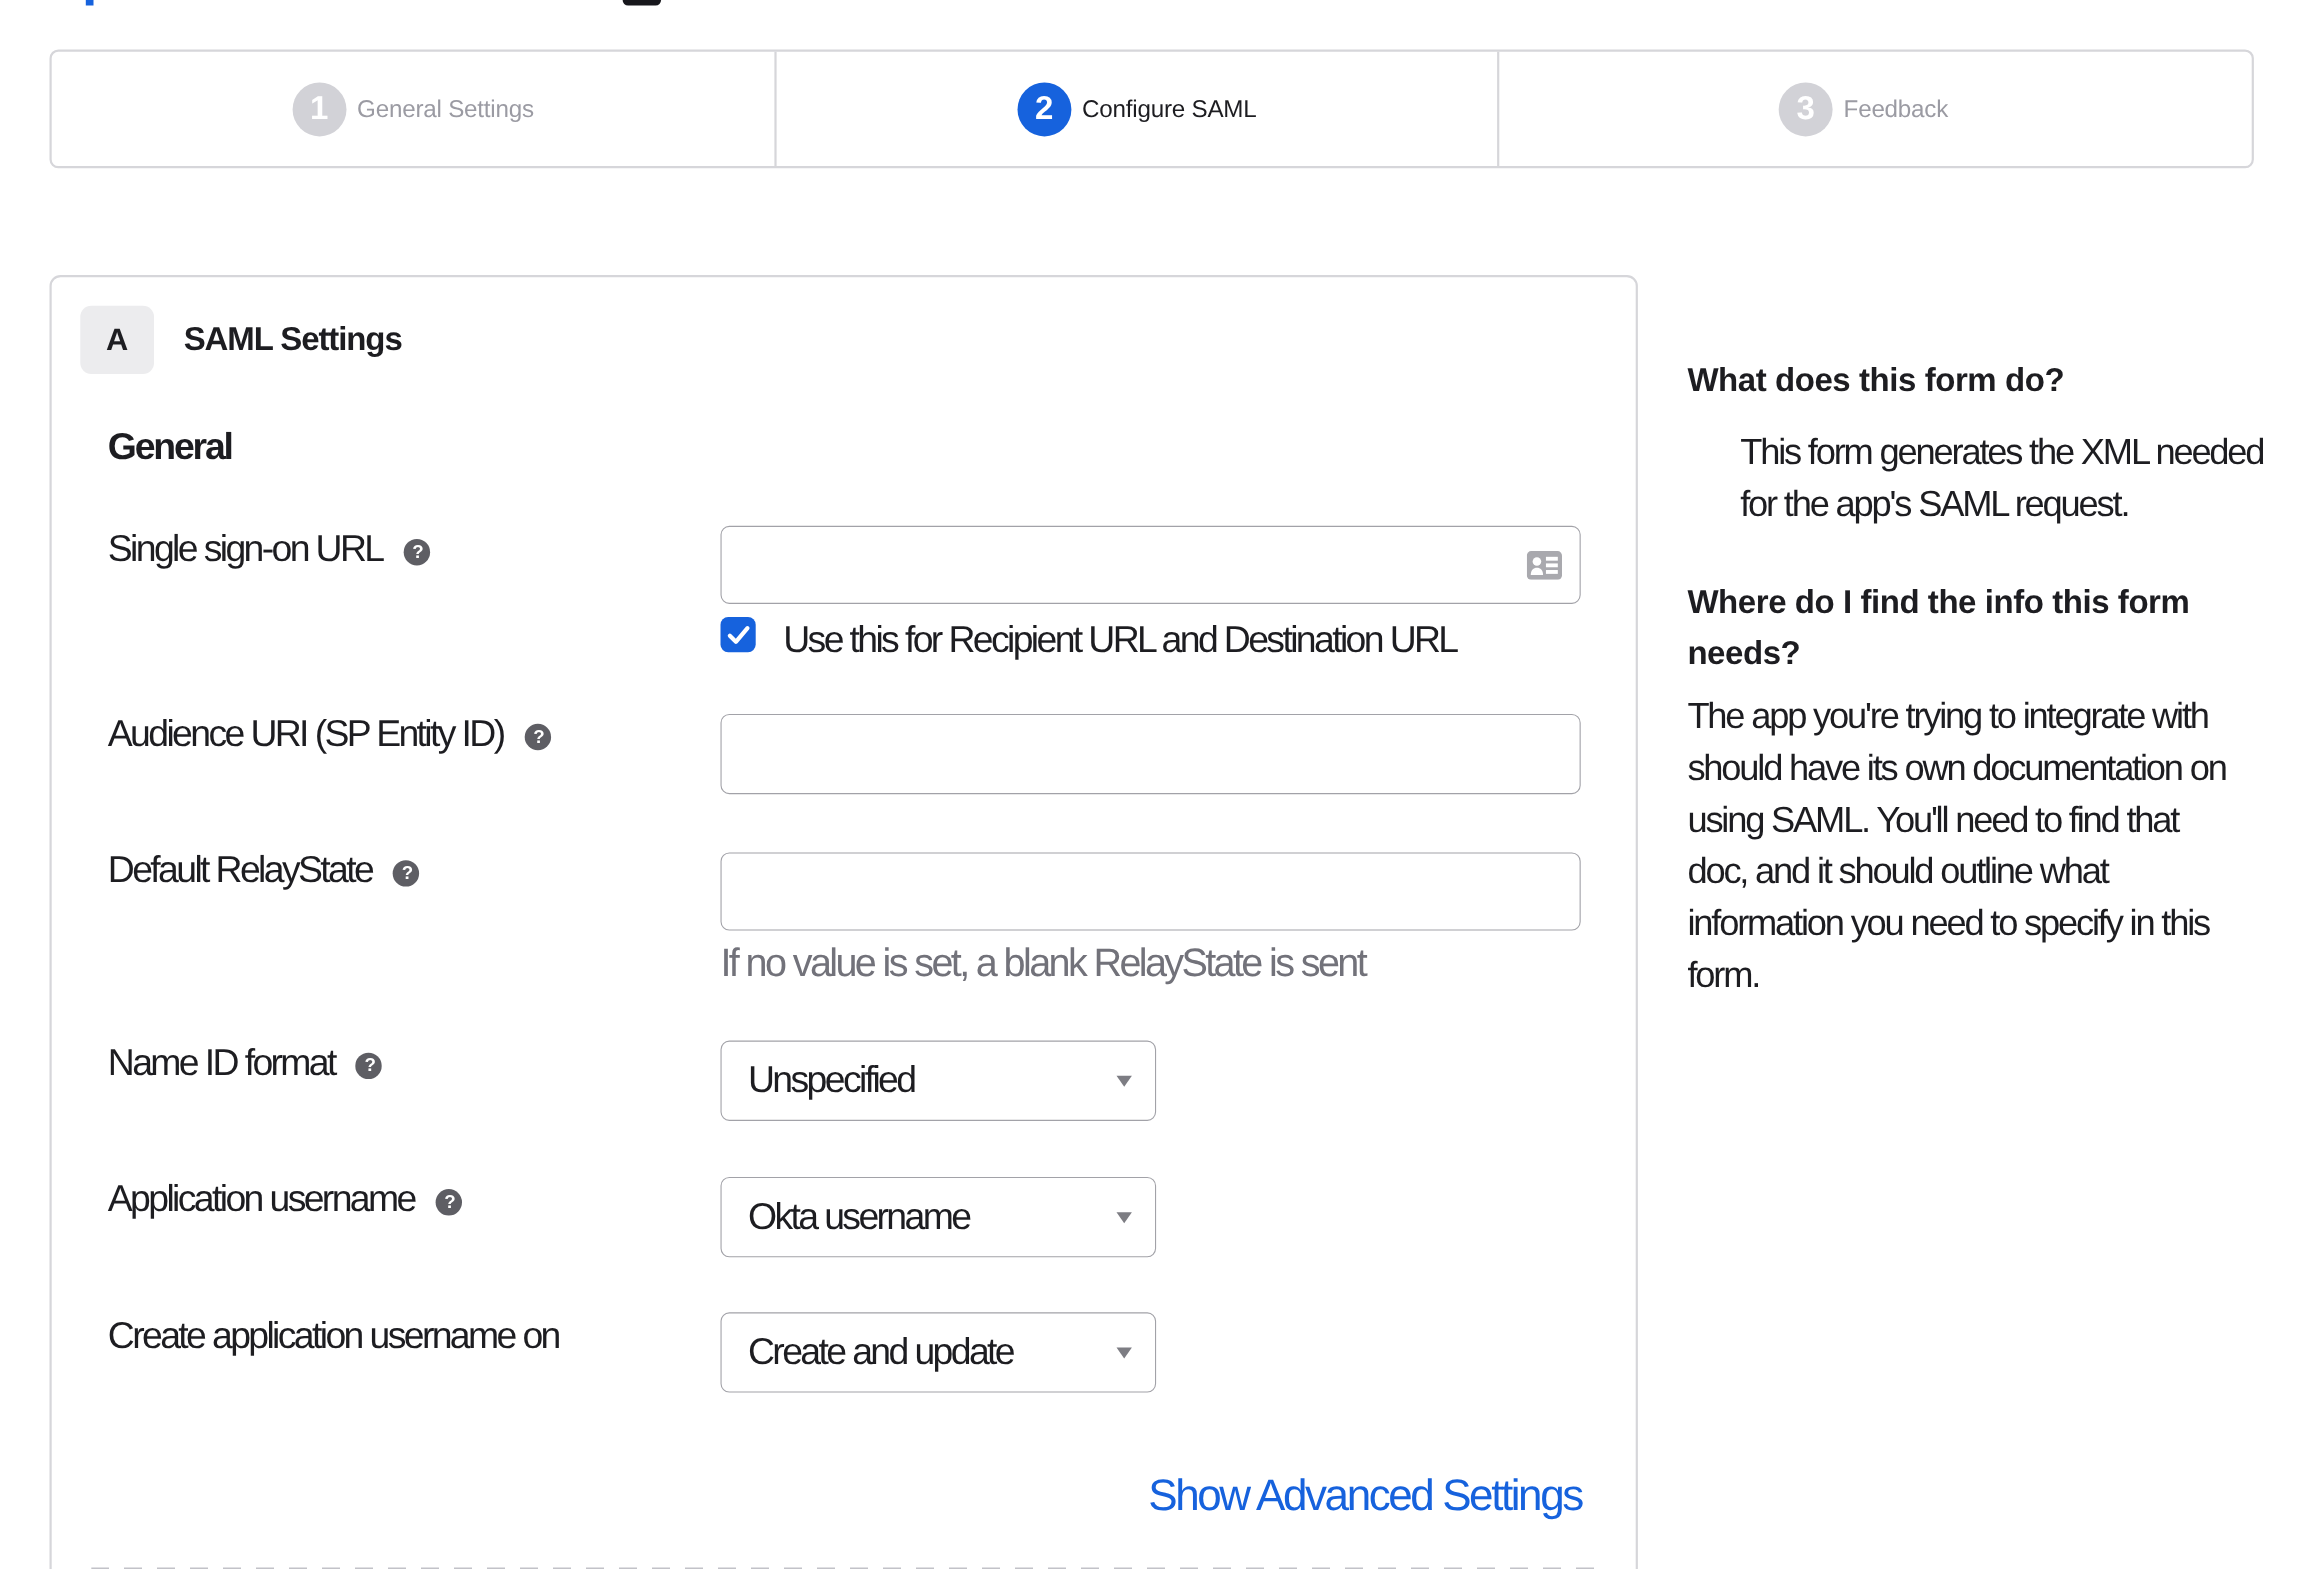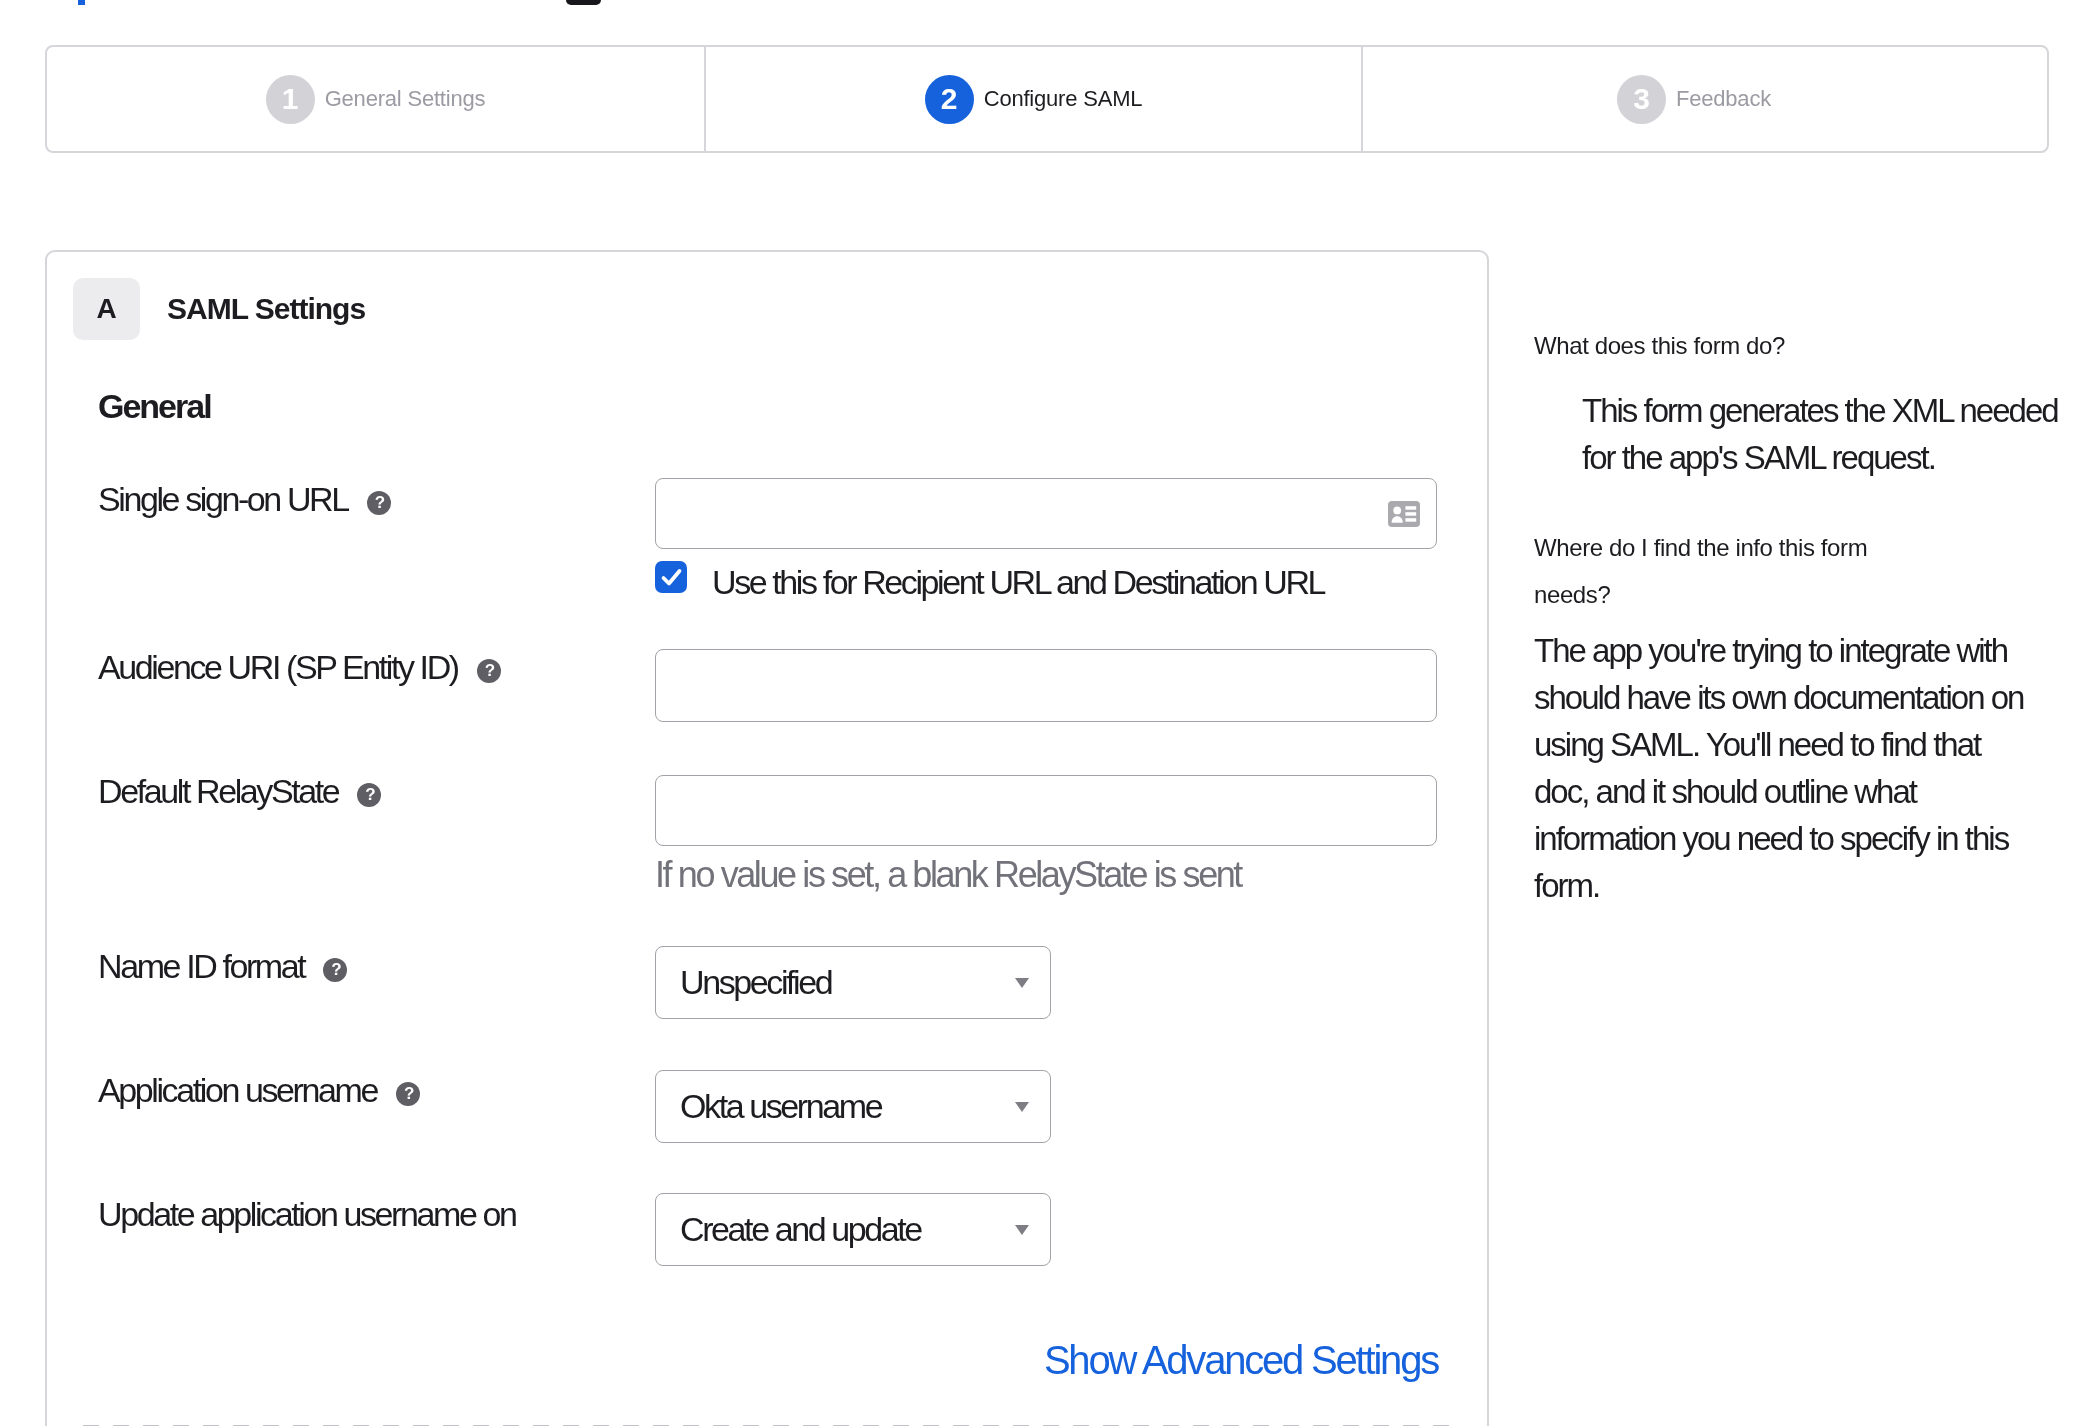--- a/index.html
+++ b/index.html
@@ -54,21 +54,21 @@
   #checkbox { left:608px; top:309px; width:32px; height:32px; background:#1662dd;
     border-radius:7px; display:flex; align-items:center; justify-content:center; }
   #checkbox-label { left:665px; top:311px; font-size:34px; letter-spacing:-2.4px; }
 
   #card-icon { position:absolute; right:16px; top:50%; margin-top:-13px; width:32px; height:26px; }
 
   #advanced-link { right:49px; top:1086px; font-size:40px; font-weight:500;
     color:#1662dd; letter-spacing:-2.2px; cursor:pointer; }
   #dashed-divider { left:36px; top:1173px; width:1375px; height:3px;
     background:repeating-linear-gradient(90deg,#c2c2c8 0 16px,transparent 16px 30px); }
-  .help-h { font-weight:normal; font-size:24px; letter-spacing:-0.4px; line-height:47px; white-space:pre-line; }
+  .help-h { font-weight:bold; font-size:30px; letter-spacing:-0.4px; line-height:47px; white-space:pre-line; }
   .help-p { font-size:33px; letter-spacing:-2px; line-height:47px; white-space:pre-line; color:#1d1d21; }
   #help-h1 { left:1534px; top:322px; }
   #help-p1 { left:1582px; top:387px; }
   #help-h2 { left:1534px; top:524px; }
   #help-p2 { left:1534px; top:627px; }
 </style>
 </head>
 <body>
 
 <div class="abs" id="title-cut-blue"></div>
@@ -124,21 +124,21 @@
     <span class="select-value">Unspecified</span>
     <span class="select-arrow"></span>
   </div>
 
   <div class="abs field-label" style="top:819px"><span>Application username</span><span class="help-icon">?</span></div>
   <div class="abs select-box" style="top:818px">
     <span class="select-value">Okta username</span>
     <span class="select-arrow"></span>
   </div>
 
-  <div class="abs field-label" style="top:943px"><span>Update application username on</span></div>
+  <div class="abs field-label" style="top:943px"><span>Create application username on</span></div>
   <div class="abs select-box" style="top:941px">
     <span class="select-value">Create and update</span>
     <span class="select-arrow"></span>
   </div>
 
   <div class="abs" id="advanced-link">Show Advanced Settings</div>
   <div class="abs" id="dashed-divider"></div>
 </div>
 
 <div class="abs help-h" id="help-h1">What does this form do?</div>

